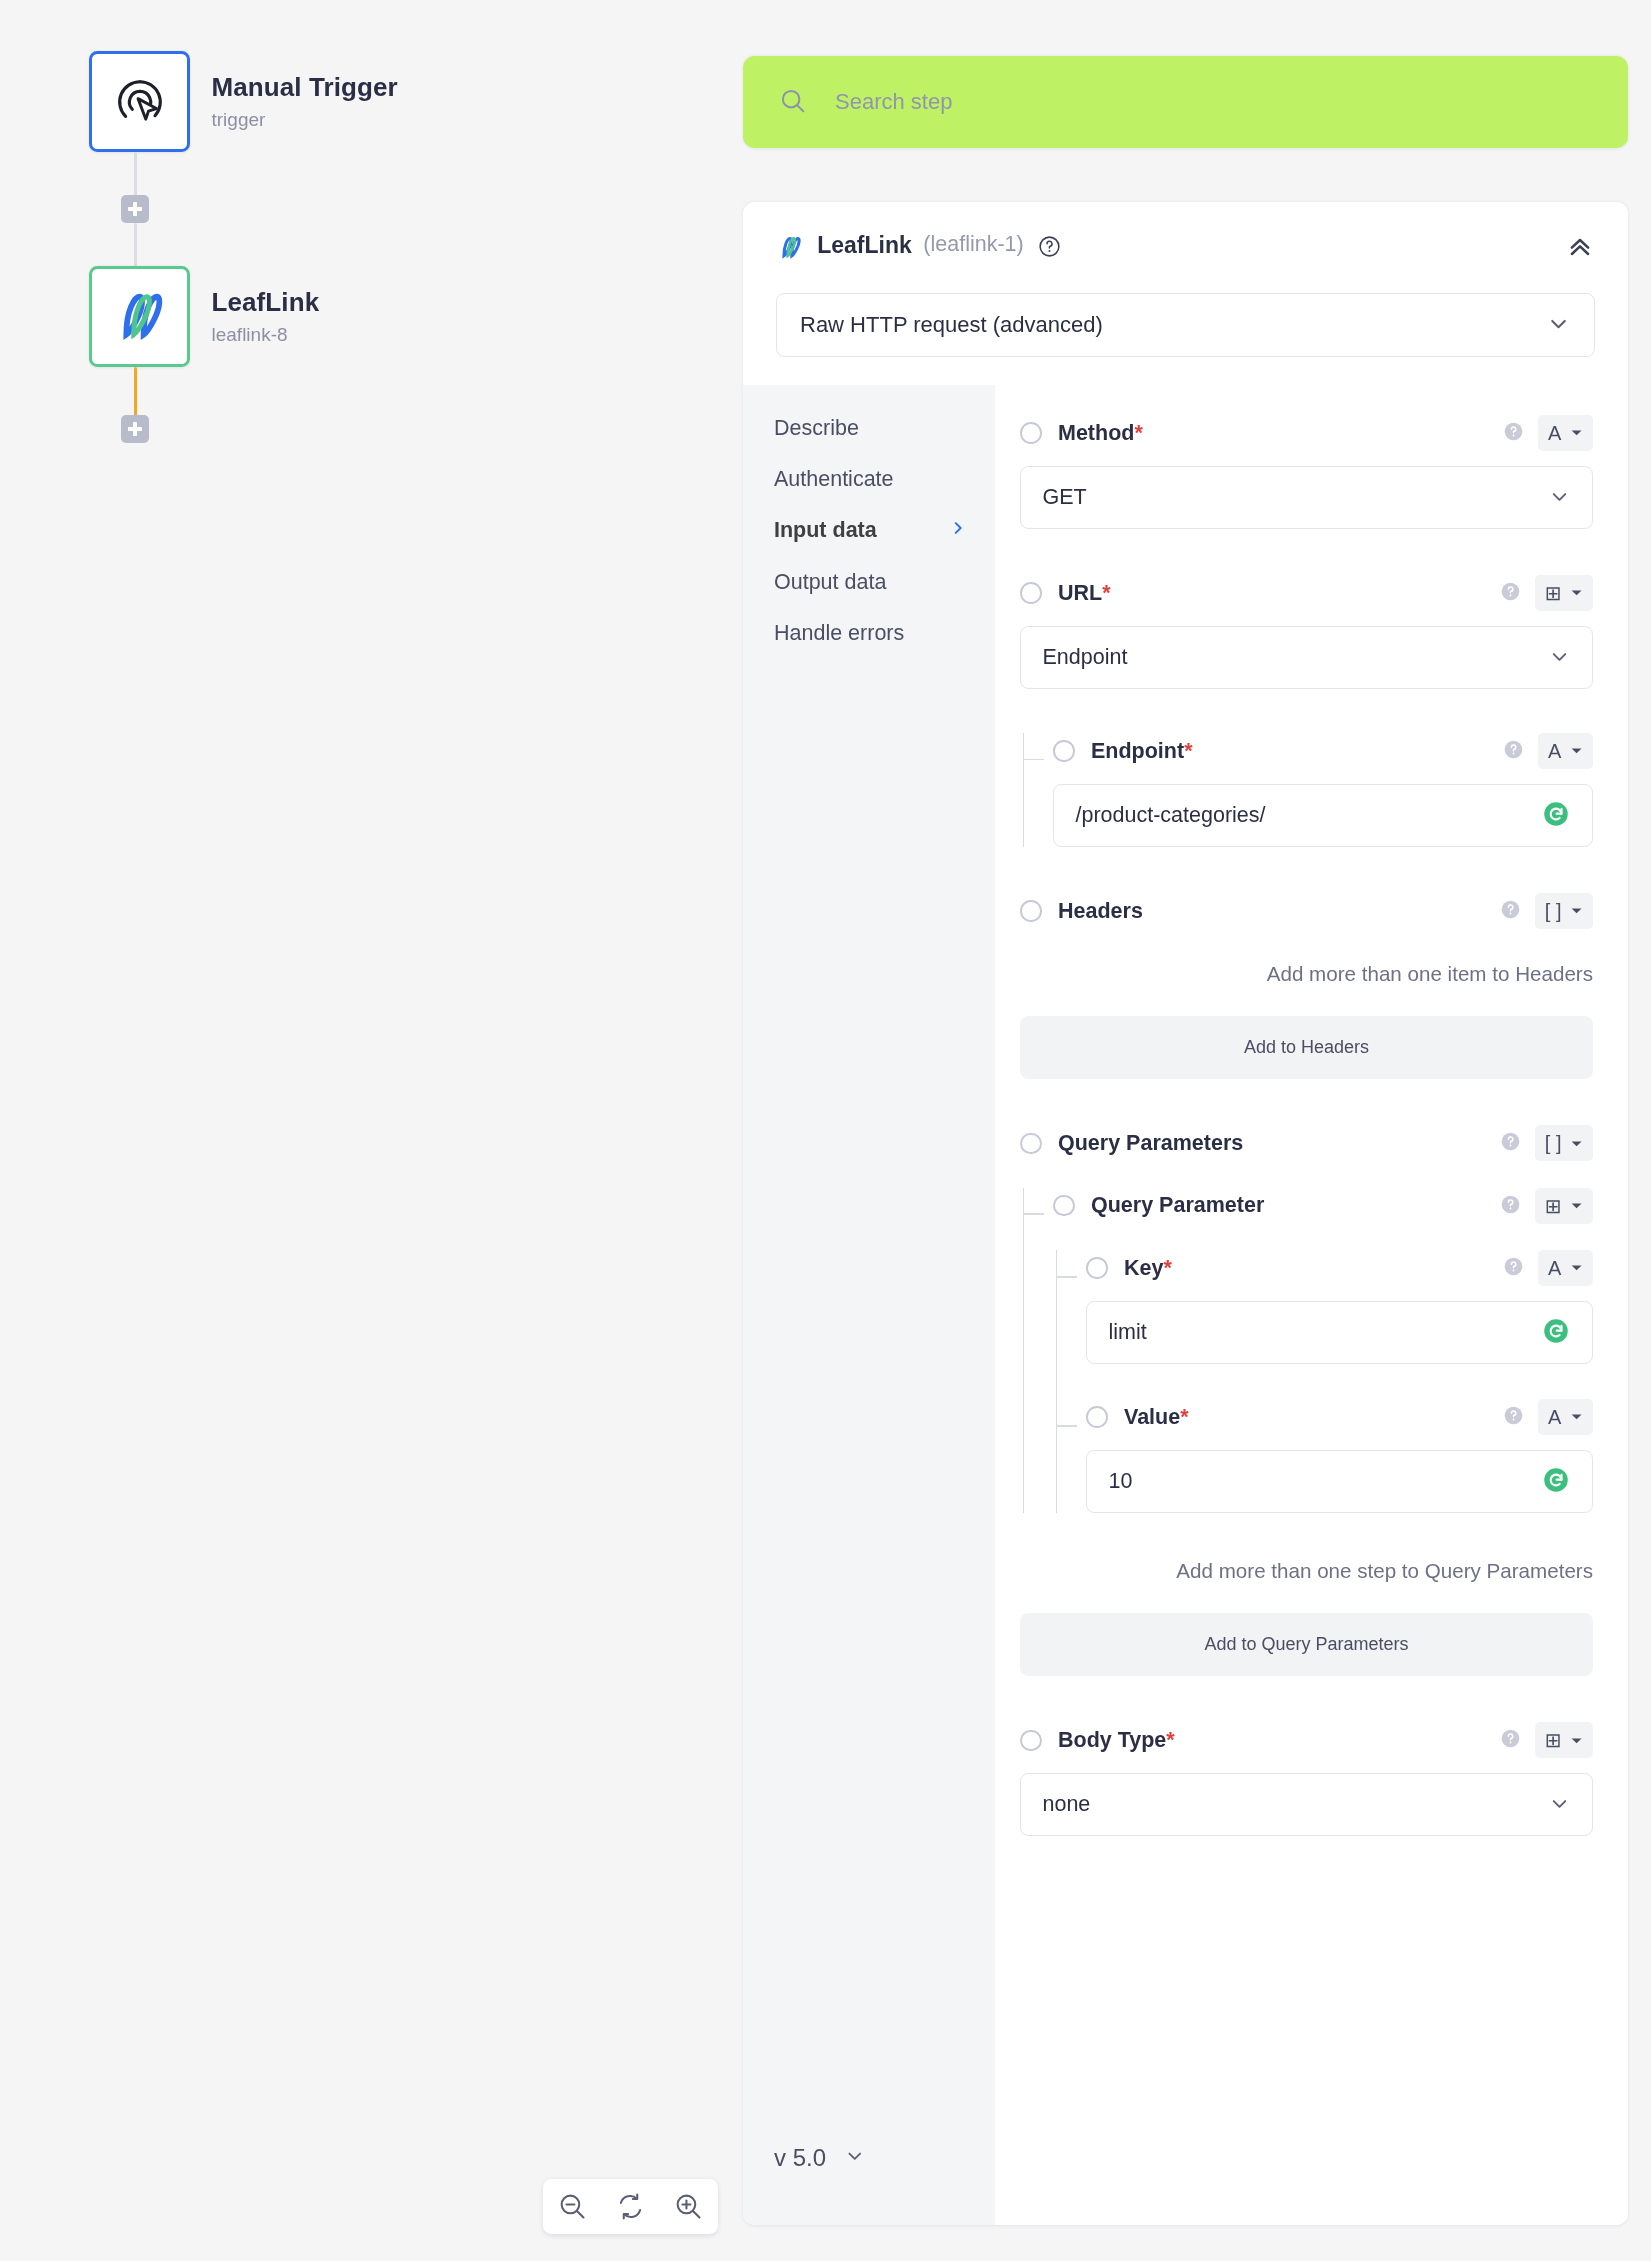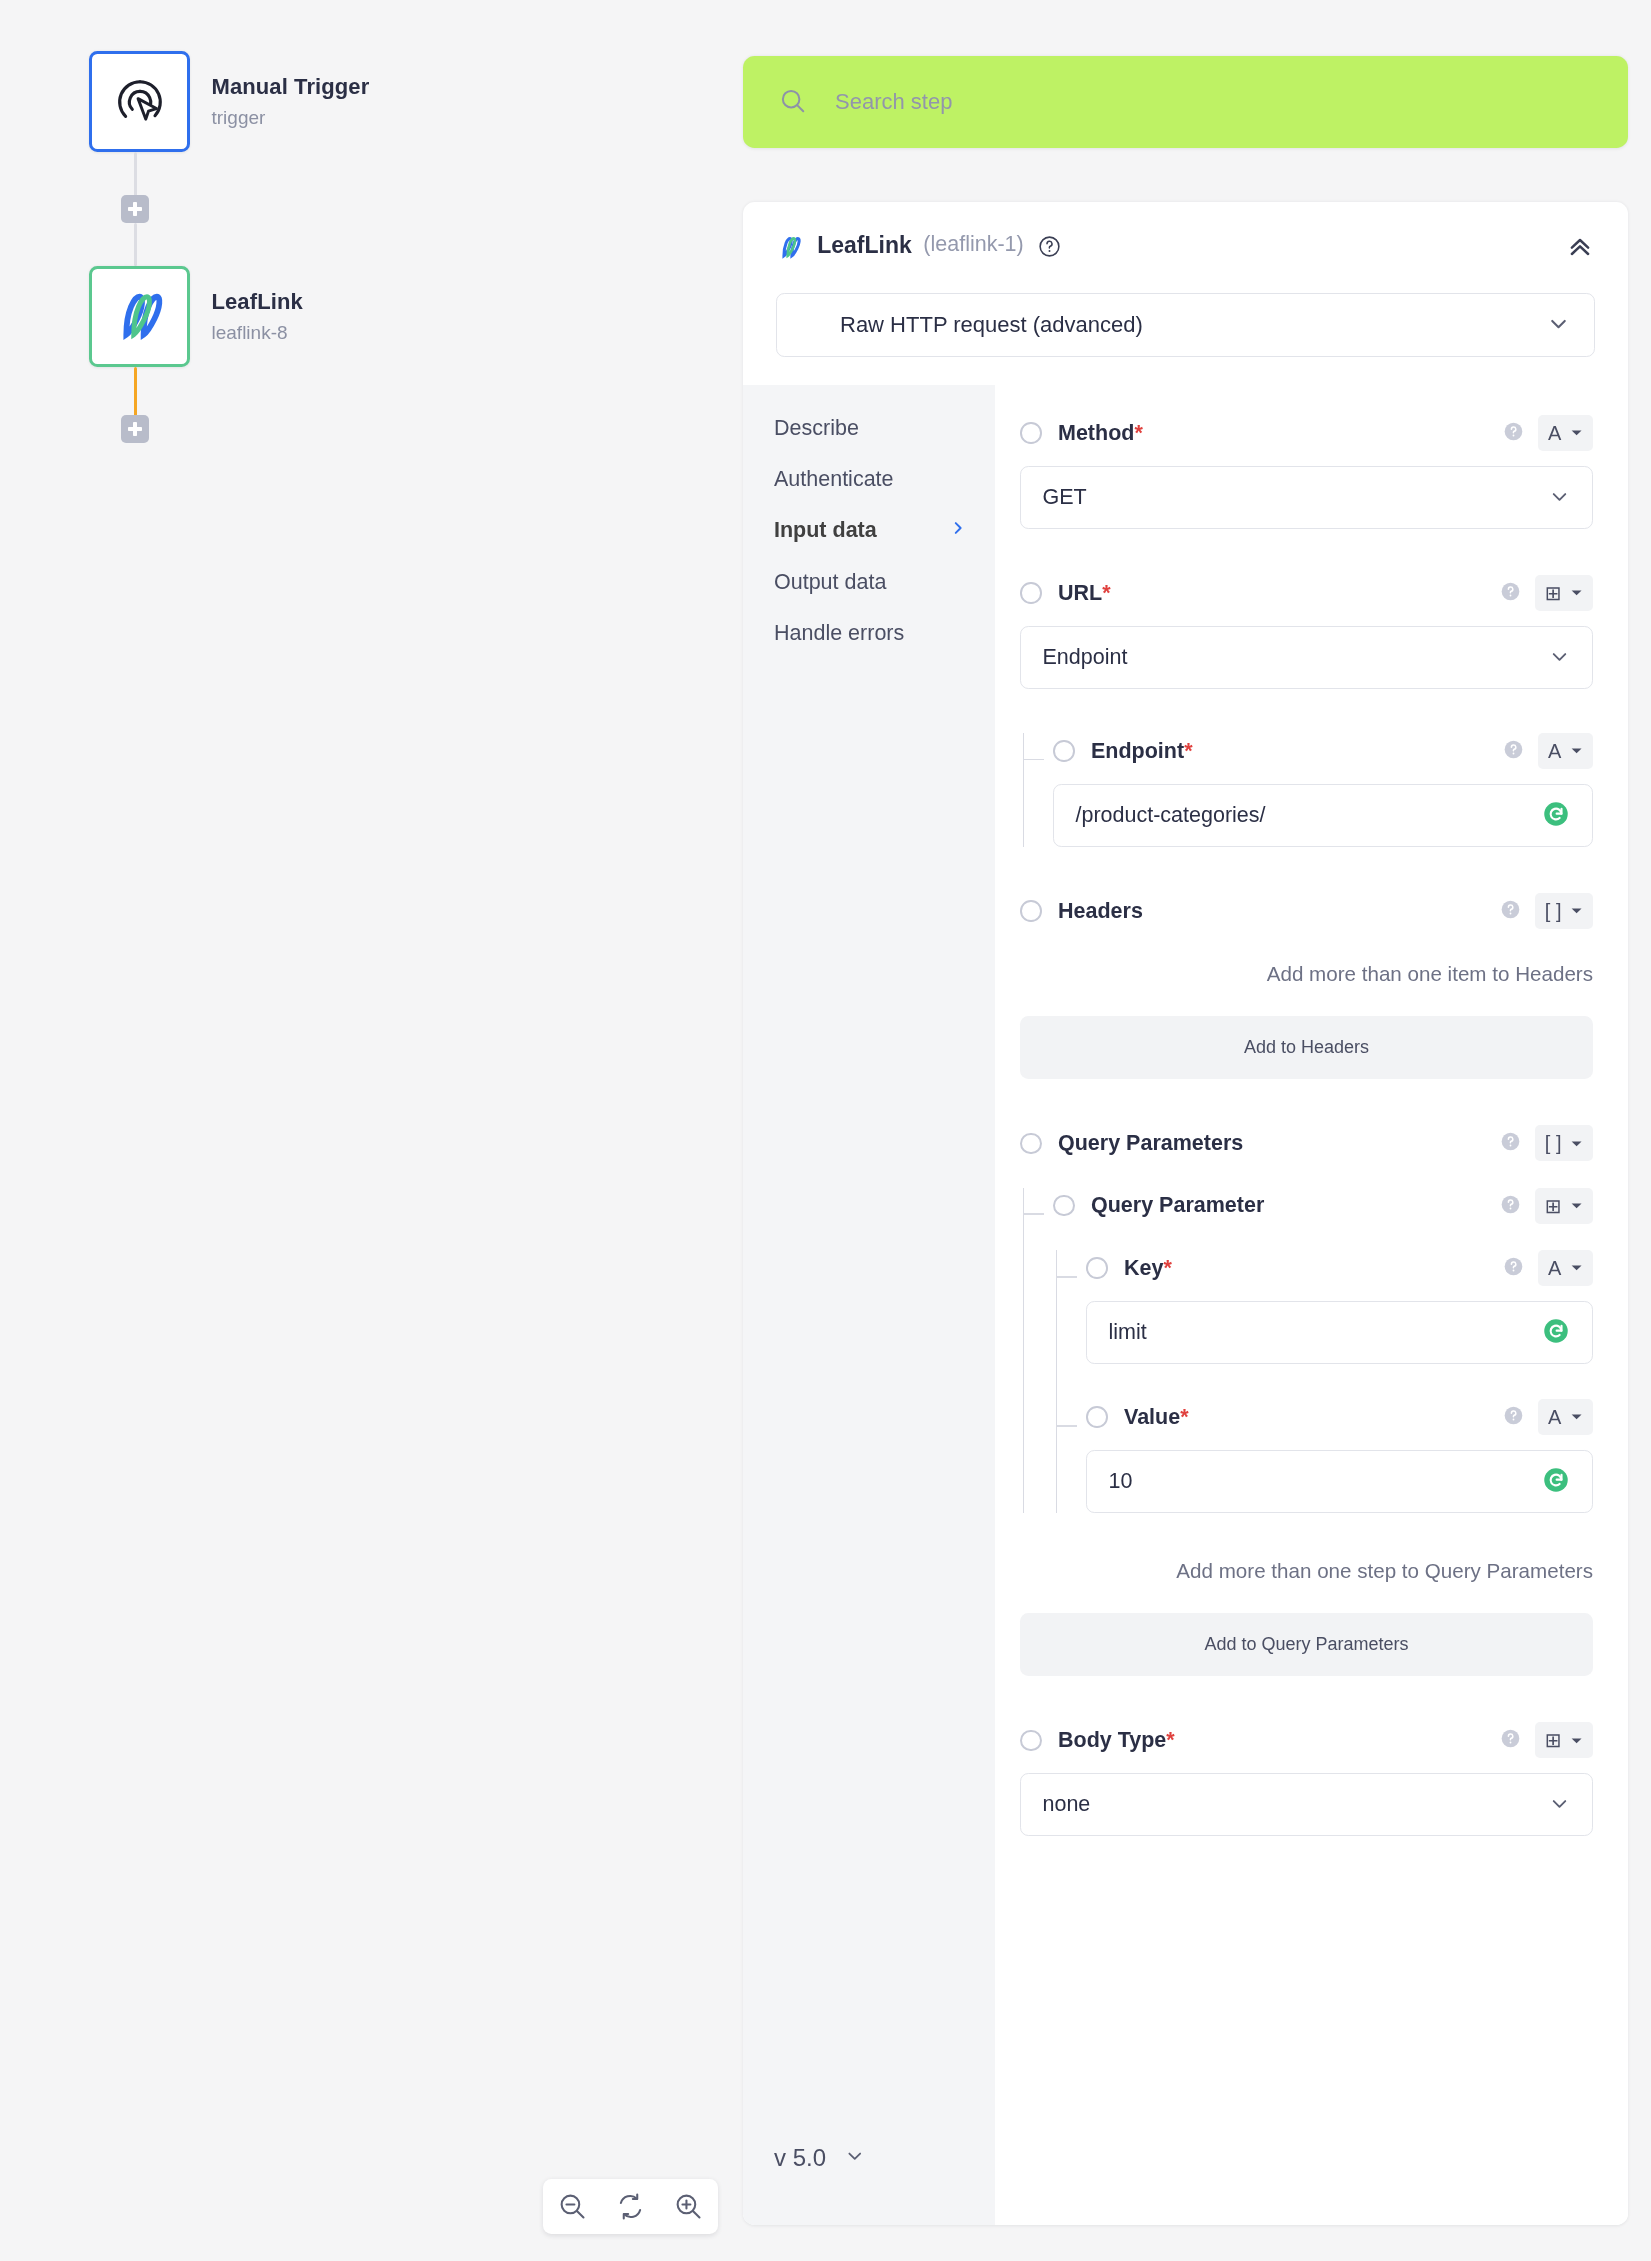--- a/index.html
+++ b/index.html
@@ -17,21 +17,21 @@
 
   .node-row { position: absolute; display: flex; align-items: center; }
   .node-box {
     width: 101px; height: 101px; background: #ffffff; border-radius: 8.3px;
     display: flex; align-items: center; justify-content: center;
     box-shadow: 0 0.8px 2.5px rgba(16,24,40,.08);
   }
   .node-box.trigger { border: 3.3px solid #2f6fed; }
   .node-box.leaflink { border: 3.3px solid #5bc88f; }
   .node-meta { margin-left: 21.5px; }
-  .node-title { font-size: 22px; font-weight: 700; color: #2b2f45; letter-spacing: 0.1px; }
+  .node-title { font-size: 26px; font-weight: 700; color: #2b2f45; letter-spacing: 0.1px; }
   .node-sub { font-size: 19px; color: #8b90a3; margin-top: 6.6px; }
 
   .edge { position: absolute; width: 3.3px; background: #dcdde3; border-radius: 1.7px; }
   .edge.orange { background: #f5a623; }
   .plus-btn {
     position: absolute; width: 28px; height: 28px; border-radius: 5px;
     background: #b8bcca; display: flex; align-items: center; justify-content: center;
   }
   .plus-btn::before, .plus-btn::after {
     content: ""; position: absolute; background: #ffffff; border-radius: 0.8px;
@@ -72,21 +72,21 @@
   .step-name { font-size: 23px; font-weight: 700; color: #2b2f45; }
   .step-id { font-size: 21.5px; color: #9499ad; margin-left: 11.6px; }
   .help-dot { margin-left: 13.2px; margin-top: 1.7px; }
   .collapse-btn { margin-left: auto; cursor: pointer; }
 
   .action-select {
     margin: 28px 33px 0 33px; height: 64px; border: 1.2px solid #e2e4ea;
     border-radius: 8.3px; display: flex; align-items: center; padding: 0 23px;
     background: #fff; cursor: pointer;
   }
-  .action-select .val { font-size: 22px; color: #2b2f45; margin-left: 40px; }
+  .action-select .val { font-size: 22px; color: #2b2f45; }
   .action-select .chev { margin-left: auto; }
 
   .body-split { display: flex; margin-top: 28px; height: 1858px; }
   .side-nav { width: 252px; background: #f4f5f7; padding: 26.4px 0 0 31px; position: relative; }
   .nav-item {
     display: flex; align-items: center; font-size: 21.5px; color: #4a4e63;
     height: 34px; margin-bottom: 17.3px; cursor: pointer; padding-right: 28px;
   }
   .nav-item.active { color: #404040; font-weight: 700; }
   .nav-item .caret { margin-left: auto; }

